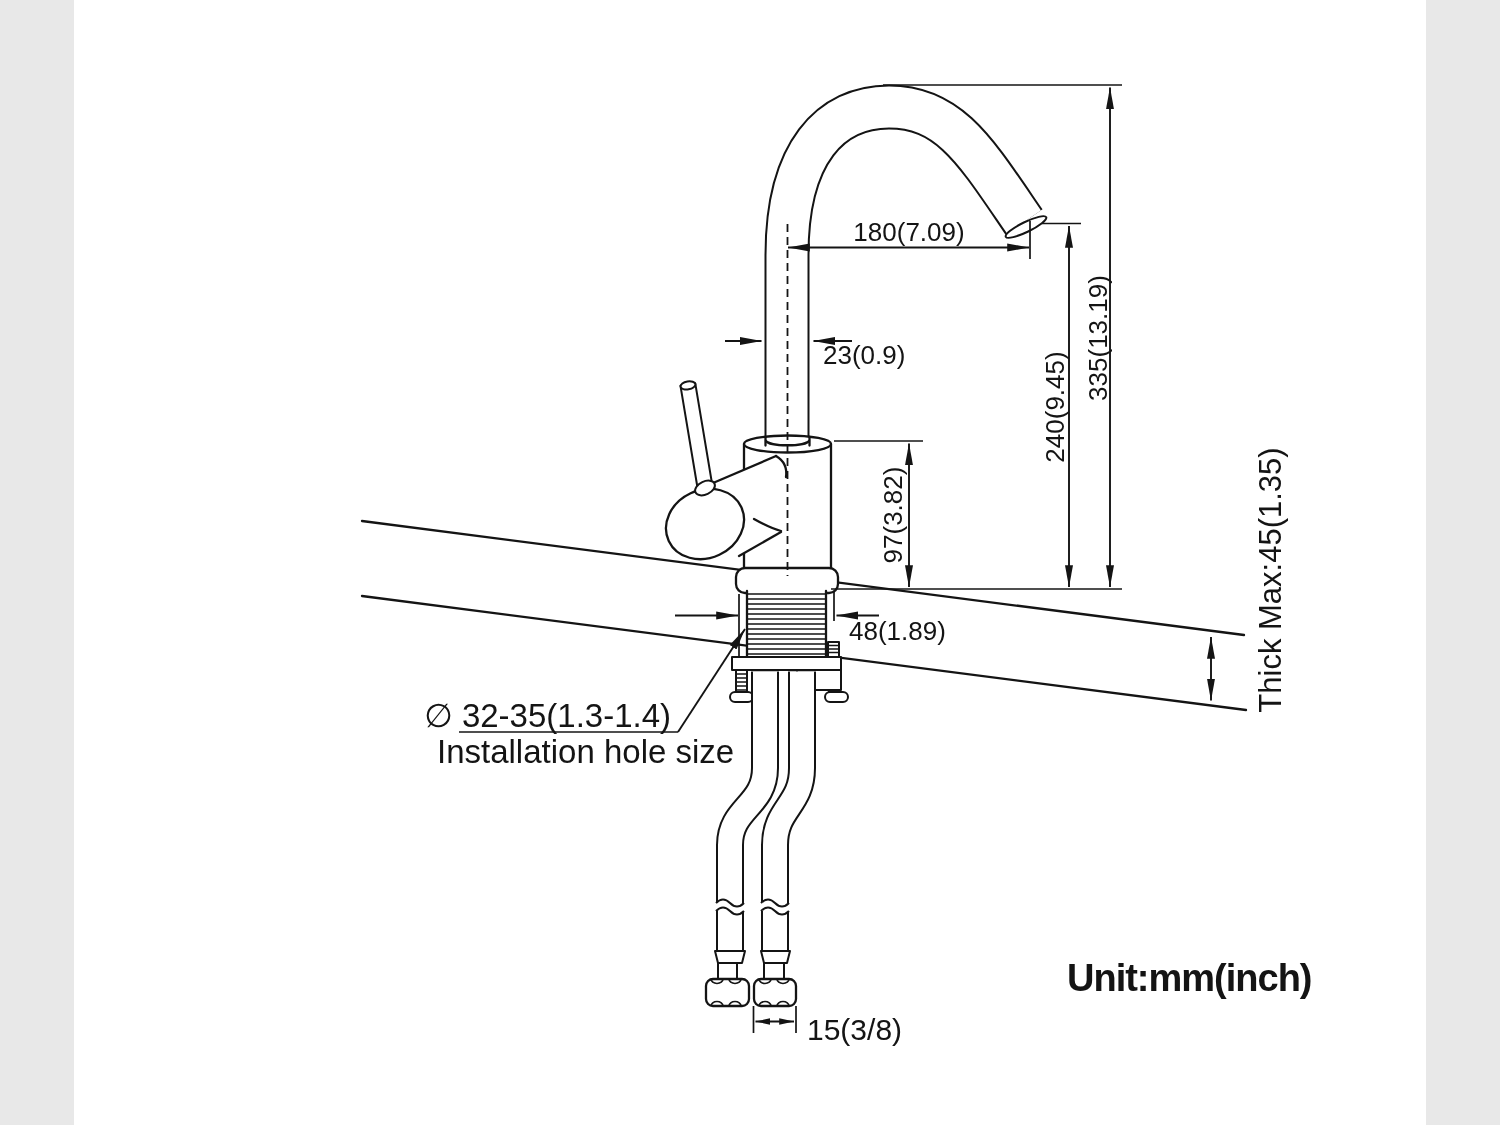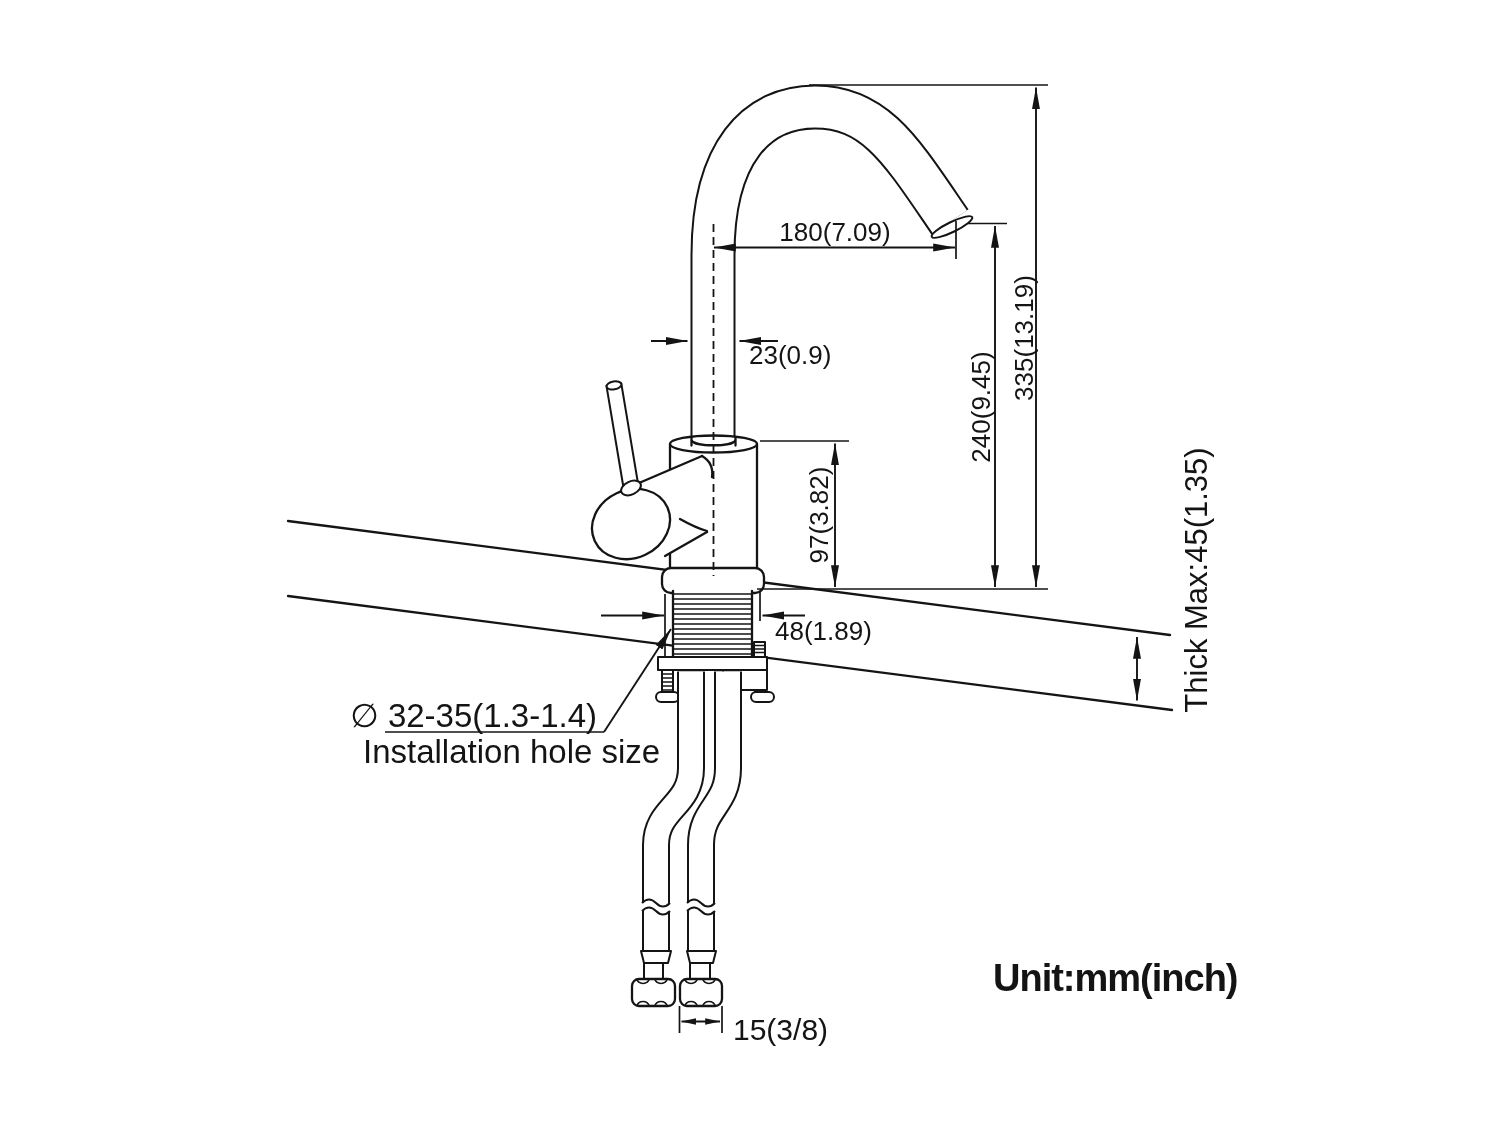--- a/index.html
+++ b/index.html
@@ -1,17 +1,17 @@
 <!DOCTYPE html>
 <html style="--line: #141414; --bg: #ffffff;"><head>
 <meta charset="utf-8">
 <style>
   :root{ --line:#141414; --bg:#ffffff; }
   html,body{ margin:0; padding:0; background:#e8e8e8; }
-  .page{ width:1500px; height:1125px; background:var(--bg); position:relative; overflow:hidden; margin:0 auto; }
+  .page{ width:1352px; height:1125px; background:var(--bg); position:relative; overflow:hidden; margin:0 auto; }
   svg{ position:absolute; left:0; top:0; }
   
   .o  { fill:#fff; stroke:var(--line); stroke-width:2.3; stroke-linejoin:round; }
   .o2 { fill:#fff; stroke:var(--line); stroke-width:2;   stroke-linejoin:round; }
   .l  { fill:none; stroke:var(--line); stroke-width:2.3; stroke-linejoin:round; stroke-linecap:round; }
   .w  { fill:#fff; stroke:none; }
   
   .d  { fill:none; stroke:var(--line); stroke-width:1.9; }
   .t  { fill:none; stroke:var(--line); stroke-width:1.7; }
   .thread { fill:none; stroke:var(--line); stroke-width:1.7; }

